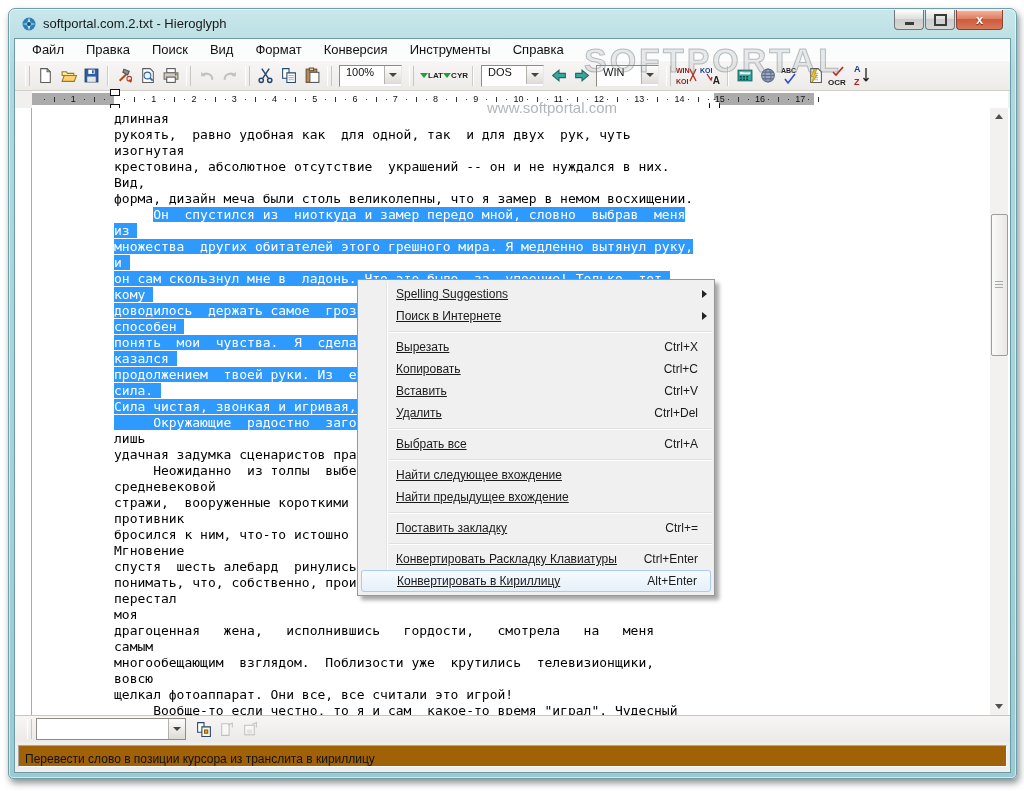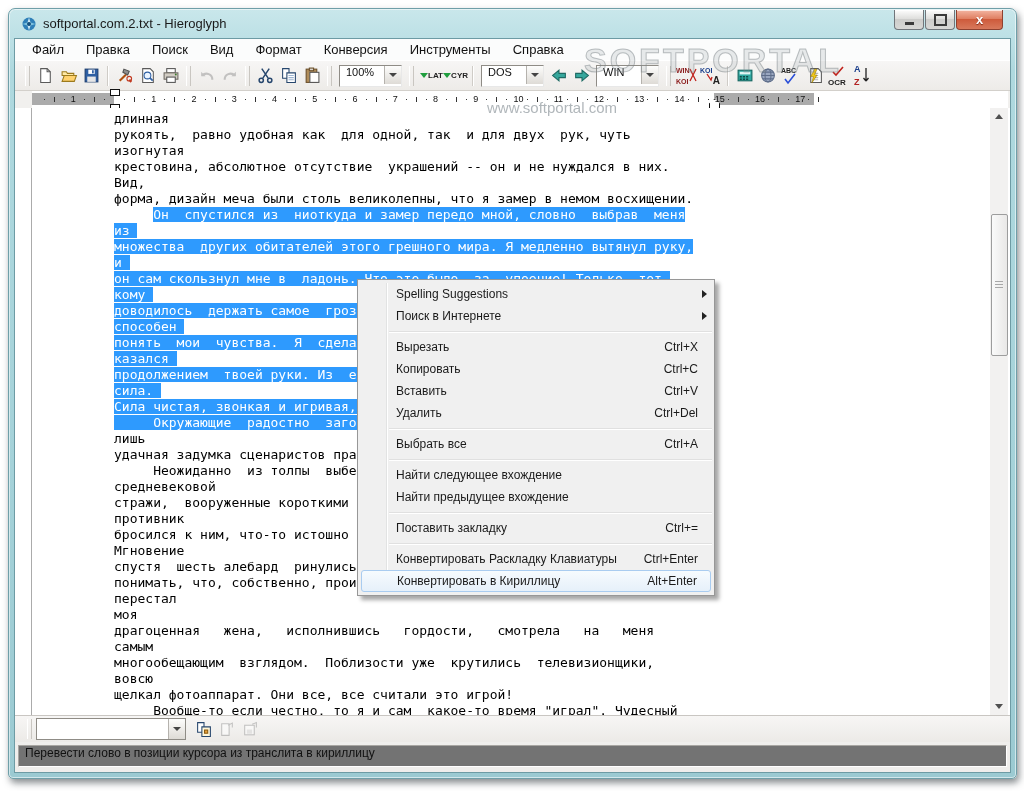--- a/index.html
+++ b/index.html
@@ -86,34 +86,34 @@
   .btoolbar{position:absolute;left:0;top:676px;width:100%;height:27px;box-sizing:border-box;
     background:linear-gradient(180deg,#F7F6F5,#ECEAE7);border-top:1px solid #C9C6C2;
     display:flex;align-items:center;padding-left:8px;}
   .bcombo{width:148px;height:20px;background:#fff;border:1px solid #8F8C86;display:flex;margin-right:6px;}
   .bcombo .bval{flex:1;}
   .bcombo .cbtn{width:16px;background:linear-gradient(180deg,#FDFDFC,#DEDBD6);border-left:1px solid #B5B2AD;
     display:flex;align-items:center;justify-content:center;}
   
   .statusbar{position:absolute;left:0;top:703px;width:100%;height:30px;background:#EFEEEC;box-sizing:border-box;padding:3px;}
   .status-panel{height:22px;box-sizing:border-box;border:1px solid;border-color:#A8A6A2 #FFF #FFF #A8A6A2;
-    background:#737373;display:flex;align-items:flex-start;padding-left:6px;}
+    background:#a16207;display:flex;align-items:flex-end;padding-left:6px;}
   .status-text{font-size:12px;color:#111;}
   
   .watermark{position:absolute;left:0;top:0;width:100%;height:120px;pointer-events:none;z-index:40;}
   .wm-big{position:absolute;left:575px;top:32px;font-size:34px;font-weight:bold;letter-spacing:3px;
     color:rgba(140,148,153,0.18);-webkit-text-stroke:1px rgba(125,133,138,0.5);}
   .wm-small{position:absolute;left:478px;top:90px;font-size:15px;color:rgba(150,158,163,0.75);}
   
   .context-menu{position:absolute;left:348px;top:270px;width:358px;z-index:100;background:#F0F0F0;
     border:1px solid #979797;box-shadow:4px 4px 4px rgba(0,0,0,.35);padding:3px 0;box-sizing:border-box;}
   .cm-gutter{position:absolute;left:28px;top:3px;bottom:3px;width:2px;
     background:linear-gradient(90deg,#E2E3E3 0 1px,#fff 1px 2px);}
   .mitem{position:relative;height:22px;line-height:22px;font-size:12px;color:#1a1a1a;
-    padding-left:38px;padding-right:14px;cursor:default;}
+    padding-left:38px;padding-right:14px;cursor:default;text-decoration:underline;}
   .mitem .msc{position:absolute;right:16px;top:0;}
   .mitem .subarr{position:absolute;right:7px;top:7px;width:0;height:0;
     border-top:4px solid transparent;border-bottom:4px solid transparent;border-left:5px solid #222;}
   .mitem.hot{margin:0 3px;padding-left:35px;padding-right:11px;height:20px;line-height:20px;
     border:1px solid #A9CCF0;border-radius:3px;
     background:linear-gradient(180deg,#F6FBFE,#E6F0FA);}
   .mitem.hot .msc{right:13px;}
   .msep{height:9px;position:relative;}
   .msep:after{content:"";position:absolute;left:31px;right:2px;top:4px;height:1px;background:#E0E0E0;box-shadow:0 1px 0 #fff;}
 </style>

